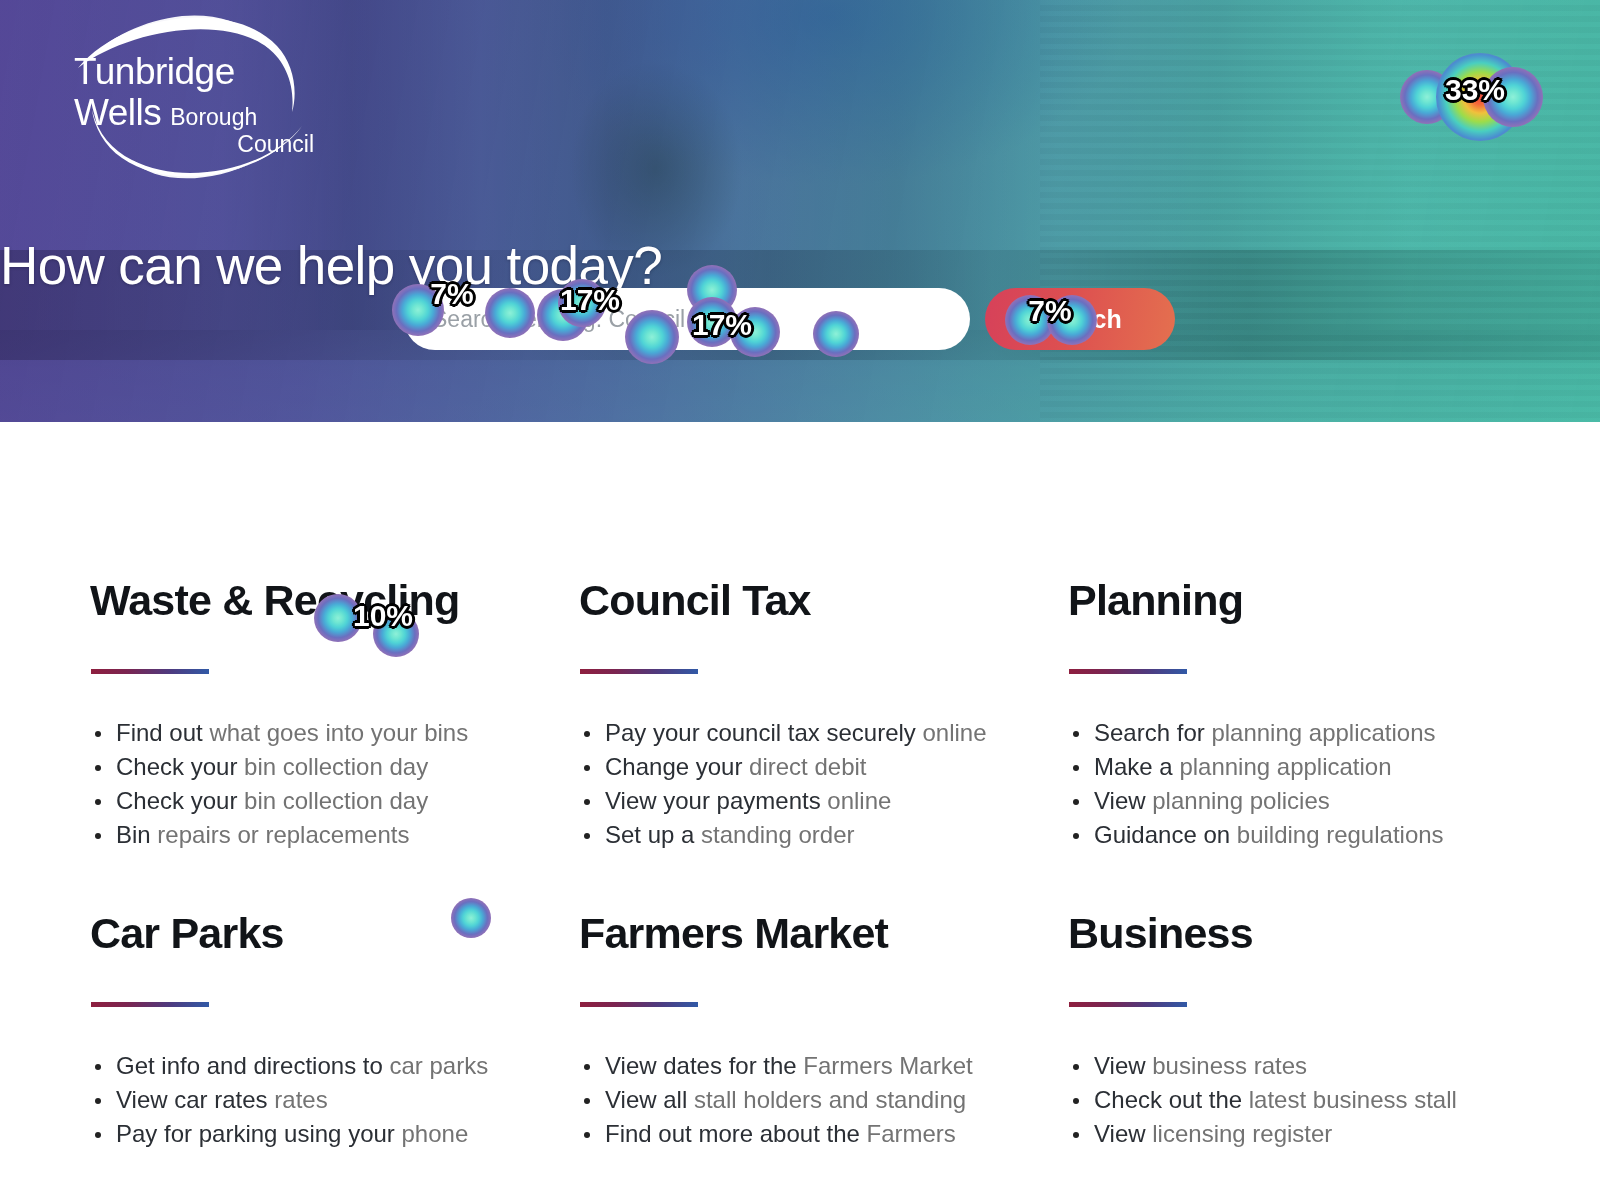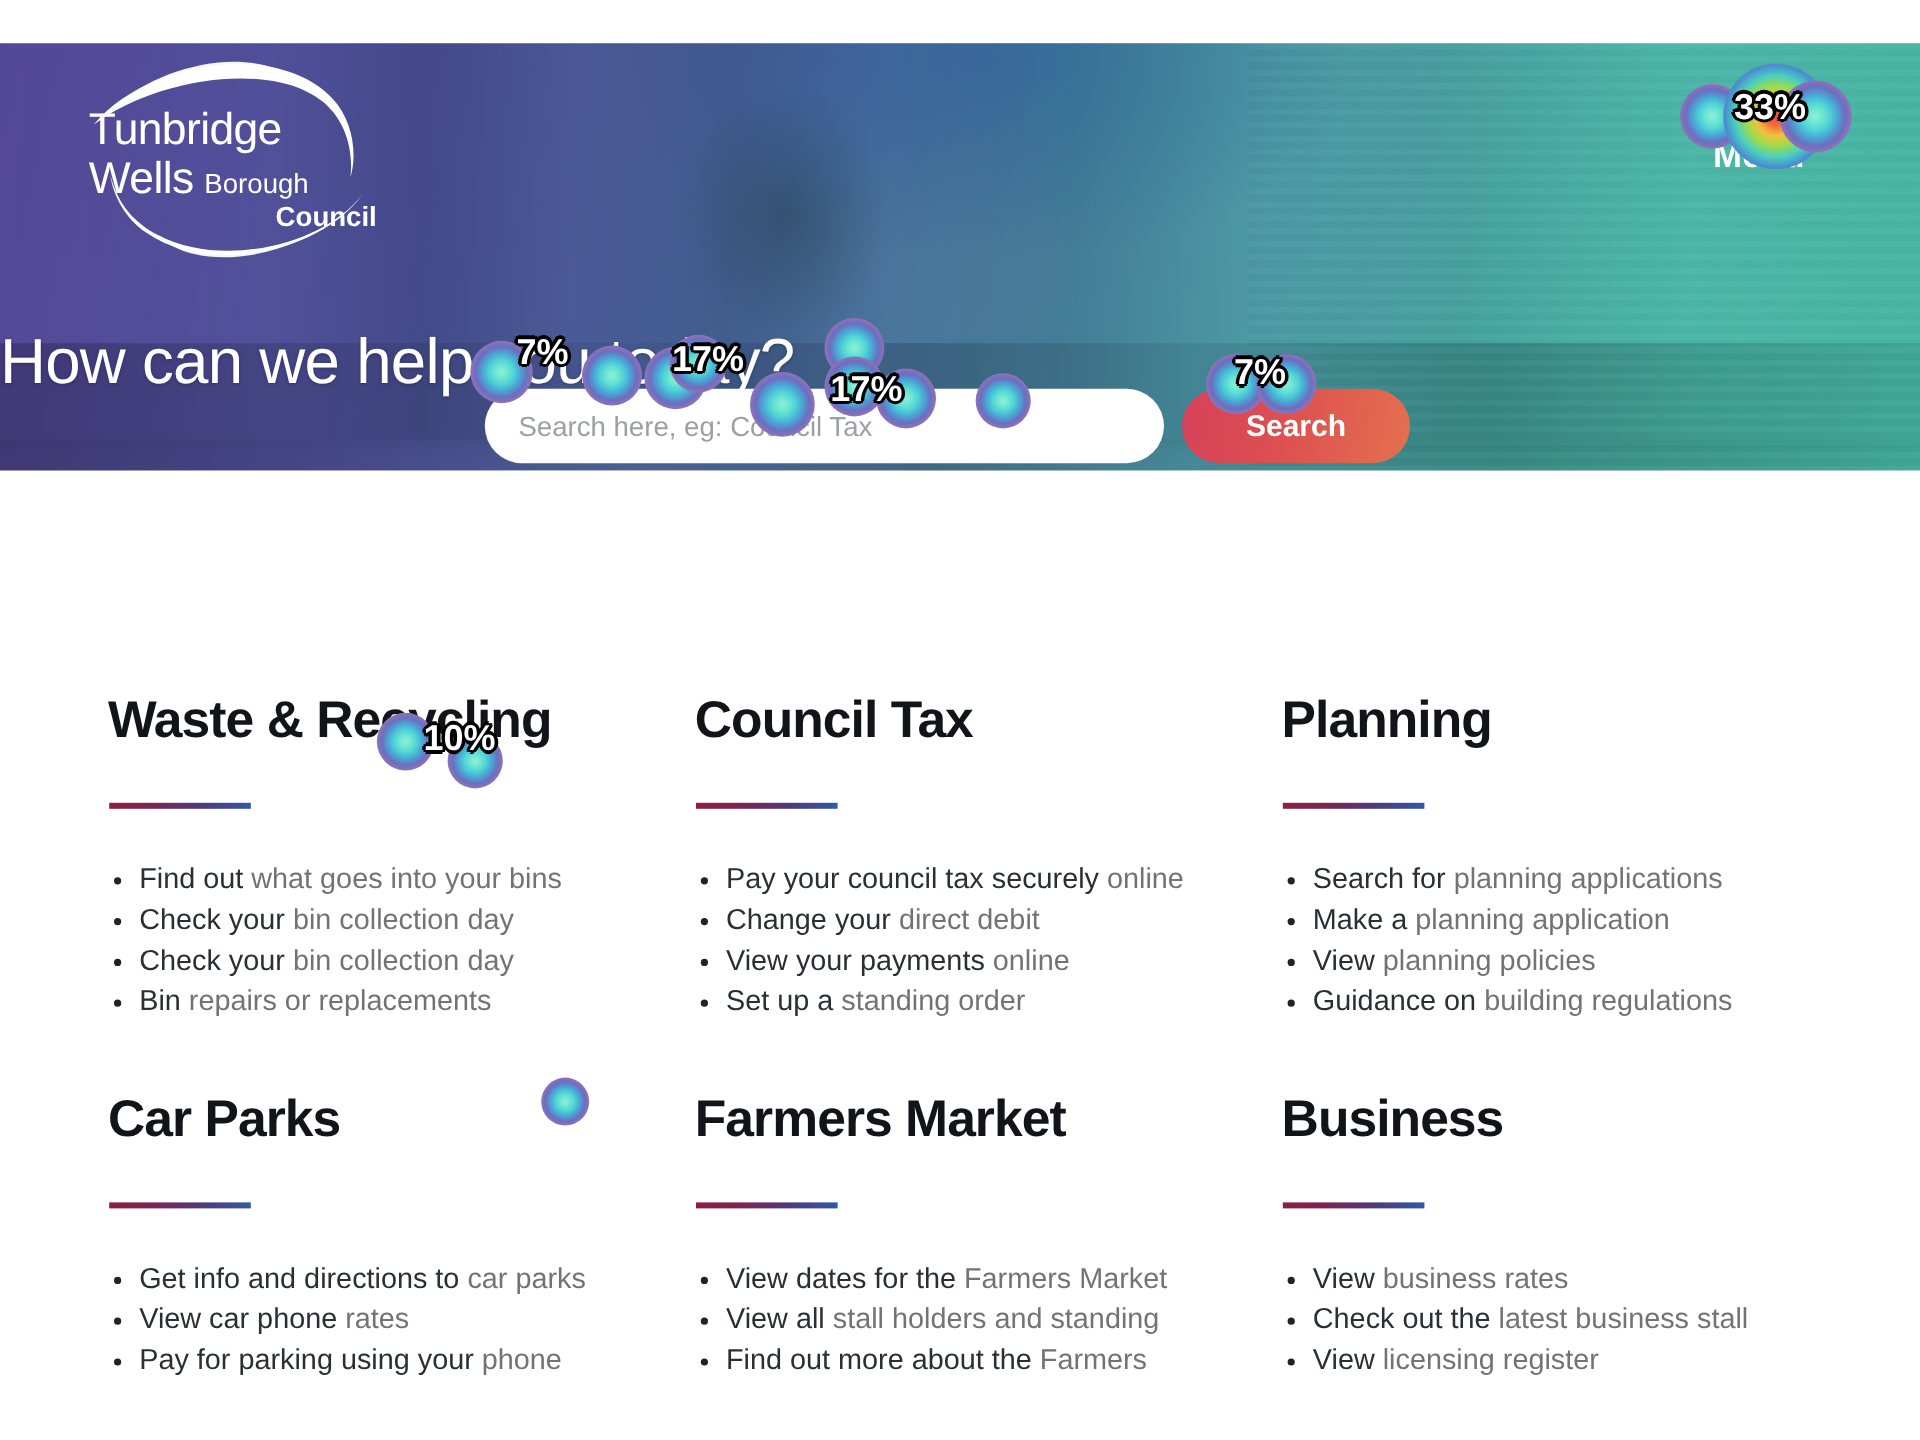--- a/index.html
+++ b/index.html
@@ -9,23 +9,22 @@
     width: 1600px; height: 1200px;
     overflow: hidden;
     background: #ffffff;
     font-family: "Liberation Sans", "DejaVu Sans", sans-serif;
   }
   #page { position: relative; width: 1600px; height: 1200px; overflow: hidden; }
 
   
   .hero {
     position: relative;
-    width: 1600px; height: 356px;
+    width: 1600px; height: 422px;
     overflow: hidden;
-    margin-top: 36px;
   }
   
   .hero-photo {
     position: absolute; inset: 0;
     background:
       
       radial-gradient(ellipse 420px 240px at 52% 4%, rgba(110,150,200,.85) 0%, rgba(110,150,200,0) 70%),
       
       radial-gradient(ellipse 120px 150px at 41% 40%, rgba(70,95,70,.55) 0%, rgba(70,95,70,0) 72%),
       
@@ -83,21 +82,21 @@
   }
   .logo svg { position: absolute; left: 0; top: 0; }
   .logo-text { position: absolute; left: 12px; top: 44px; width: 248px; }
   .logo-l1 {
     font-size: 37px; font-weight: 400; letter-spacing: -0.5px;
     line-height: 40px; color: #fff;
   }
   .logo-l2row { display: flex; align-items: baseline; gap: 9px; }
   .logo-l2 { font-size: 37px; font-weight: 400; letter-spacing: -0.5px; line-height: 42px; color: #fff; }
   .logo-l3 { font-size: 23px; font-weight: 400; line-height: 26px; color: #fff; }
-  .logo-l4 { font-size: 23px; font-weight: 700; line-height: 26px; color: #fff; text-align: right; padding-right: 8px; margin-top: -3px; }
+  .logo-l4 { font-size: 23px; font-weight: 400; line-height: 26px; color: #fff; text-align: right; padding-right: 8px; margin-top: -3px; }
 
   .menu {
     position: absolute; right: 96px; top: 78px;
     color: #fff; font-size: 29px; font-weight: 600;
     letter-spacing: .2px;
   }
 
   .hero-title {
     position: absolute; left: 0; right: 0; top: 199px;
     color: #fff;
@@ -285,21 +284,21 @@
             <li><span>Make a </span><a href="#">planning application</a></li>
             <li><span>View </span><a href="#">planning policies</a></li>
             <li><span>Guidance on </span><a href="#">building regulations</a></li>
           </ul>
         </div>
         <div class="card r2">
           <h2 class="card-title">Car Parks</h2>
           <div class="rule"></div>
           <ul>
             <li><span>Get info and directions to </span><a href="#">car parks</a></li>
-            <li><span>View car phone </span><a href="#">rates</a></li>
+            <li><span>View car rates </span><a href="#">rates</a></li>
             <li><span>Pay for parking using your </span><a href="#">phone</a></li>
           </ul>
         </div>
         <div class="card r2">
           <h2 class="card-title">Farmers Market</h2>
           <div class="rule"></div>
           <ul>
             <li><span>View dates for the </span><a href="#">Farmers Market</a></li>
             <li><span>View all </span><a href="#">stall holders and standing</a></li>
             <li><span>Find out more about the </span><a href="#">Farmers</a></li>

